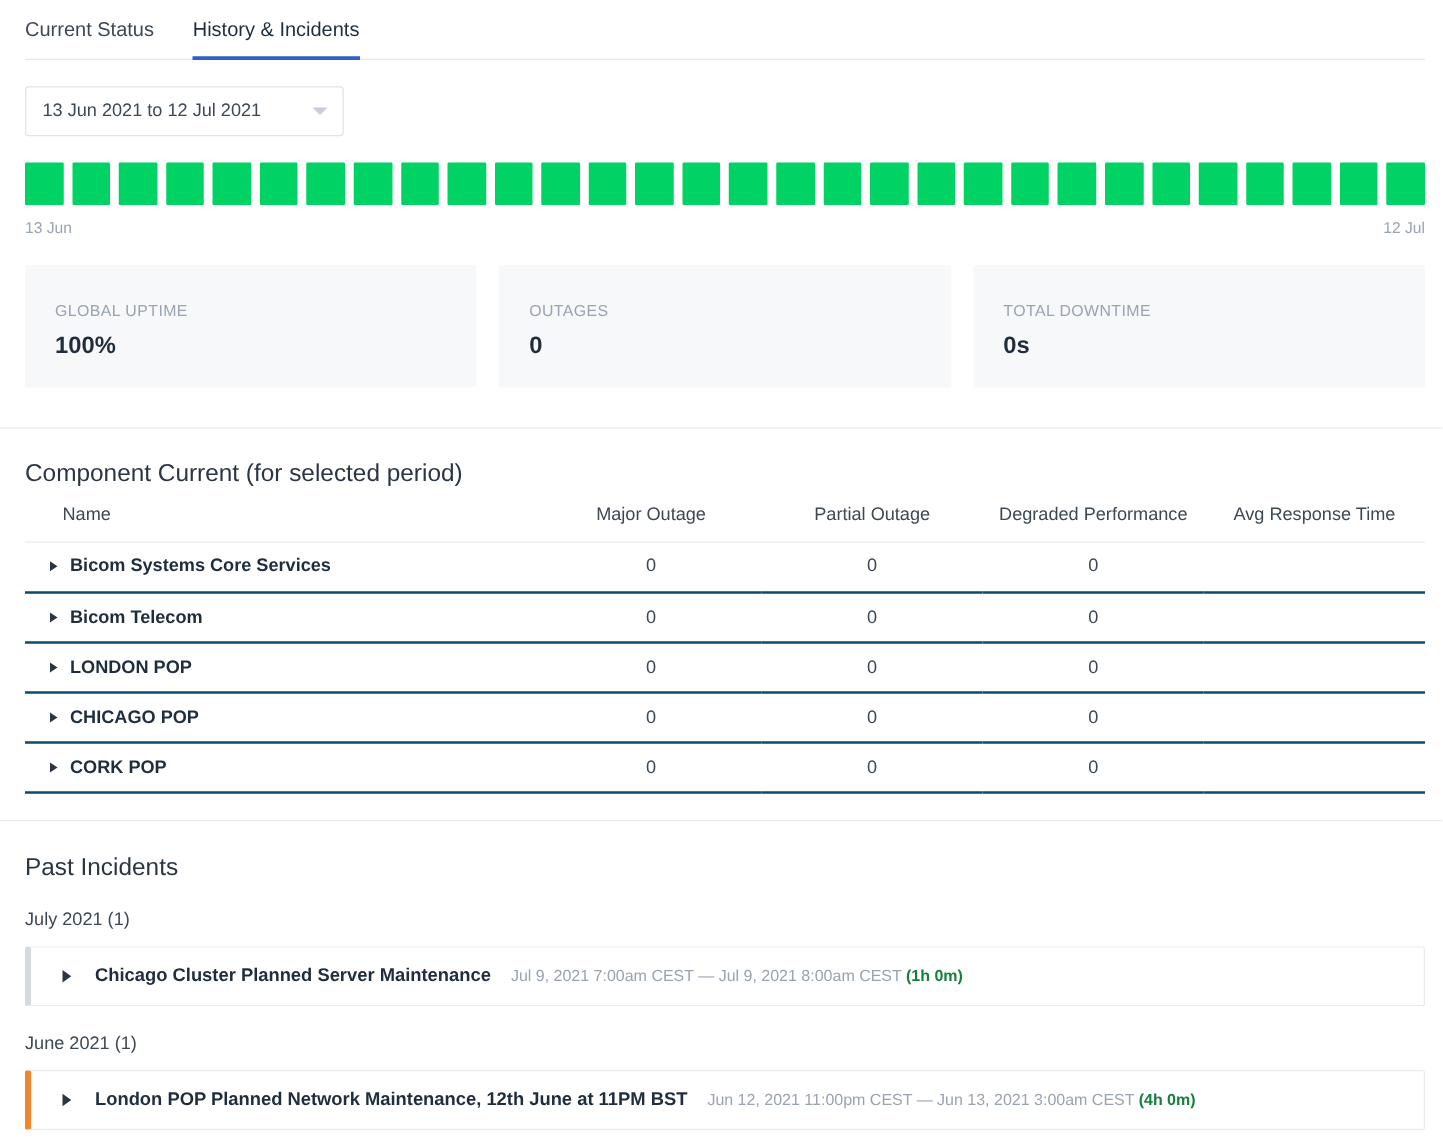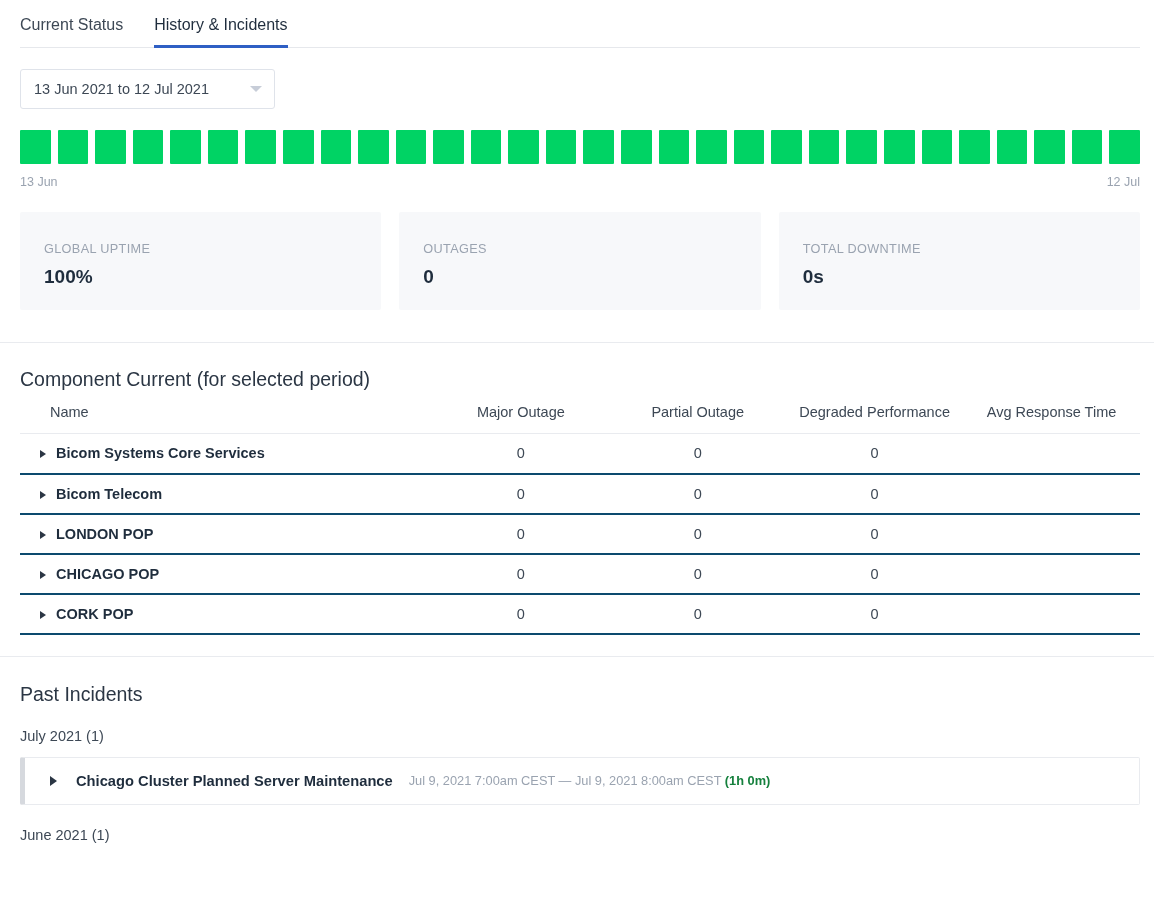--- a/index.html
+++ b/index.html
@@ -347,13 +347,18 @@
 
 <div class="incidents-title">Past Incidents</div>
 <div id="incident-groups">
     <div class="month-label">July 2021 (1)</div>
     <div class="incident" style="border-left-color: rgb(214, 217, 222);">
       <span class="inc-arrow"></span>
       <span class="inc-title">Chicago Cluster Planned Server Maintenance</span>
       <span class="inc-time">Jul 9, 2021 7:00am CEST — Jul 9, 2021 8:00am CEST <b>(1h 0m)</b></span>
     </div>
     <div class="month-label">June 2021 (1)</div>
+    <div class="incident" style="border-left-color: rgb(241, 134, 44);">
+      <span class="inc-arrow"></span>
+      <span class="inc-title">London POP Planned Network Maintenance, 12th June at 11PM BST</span>
+      <span class="inc-time">Jun 12, 2021 11:00pm CEST — Jun 13, 2021 3:00am CEST <b>(4h 0m)</b></span>
+    </div>
   </div>
 
 </body></html>

